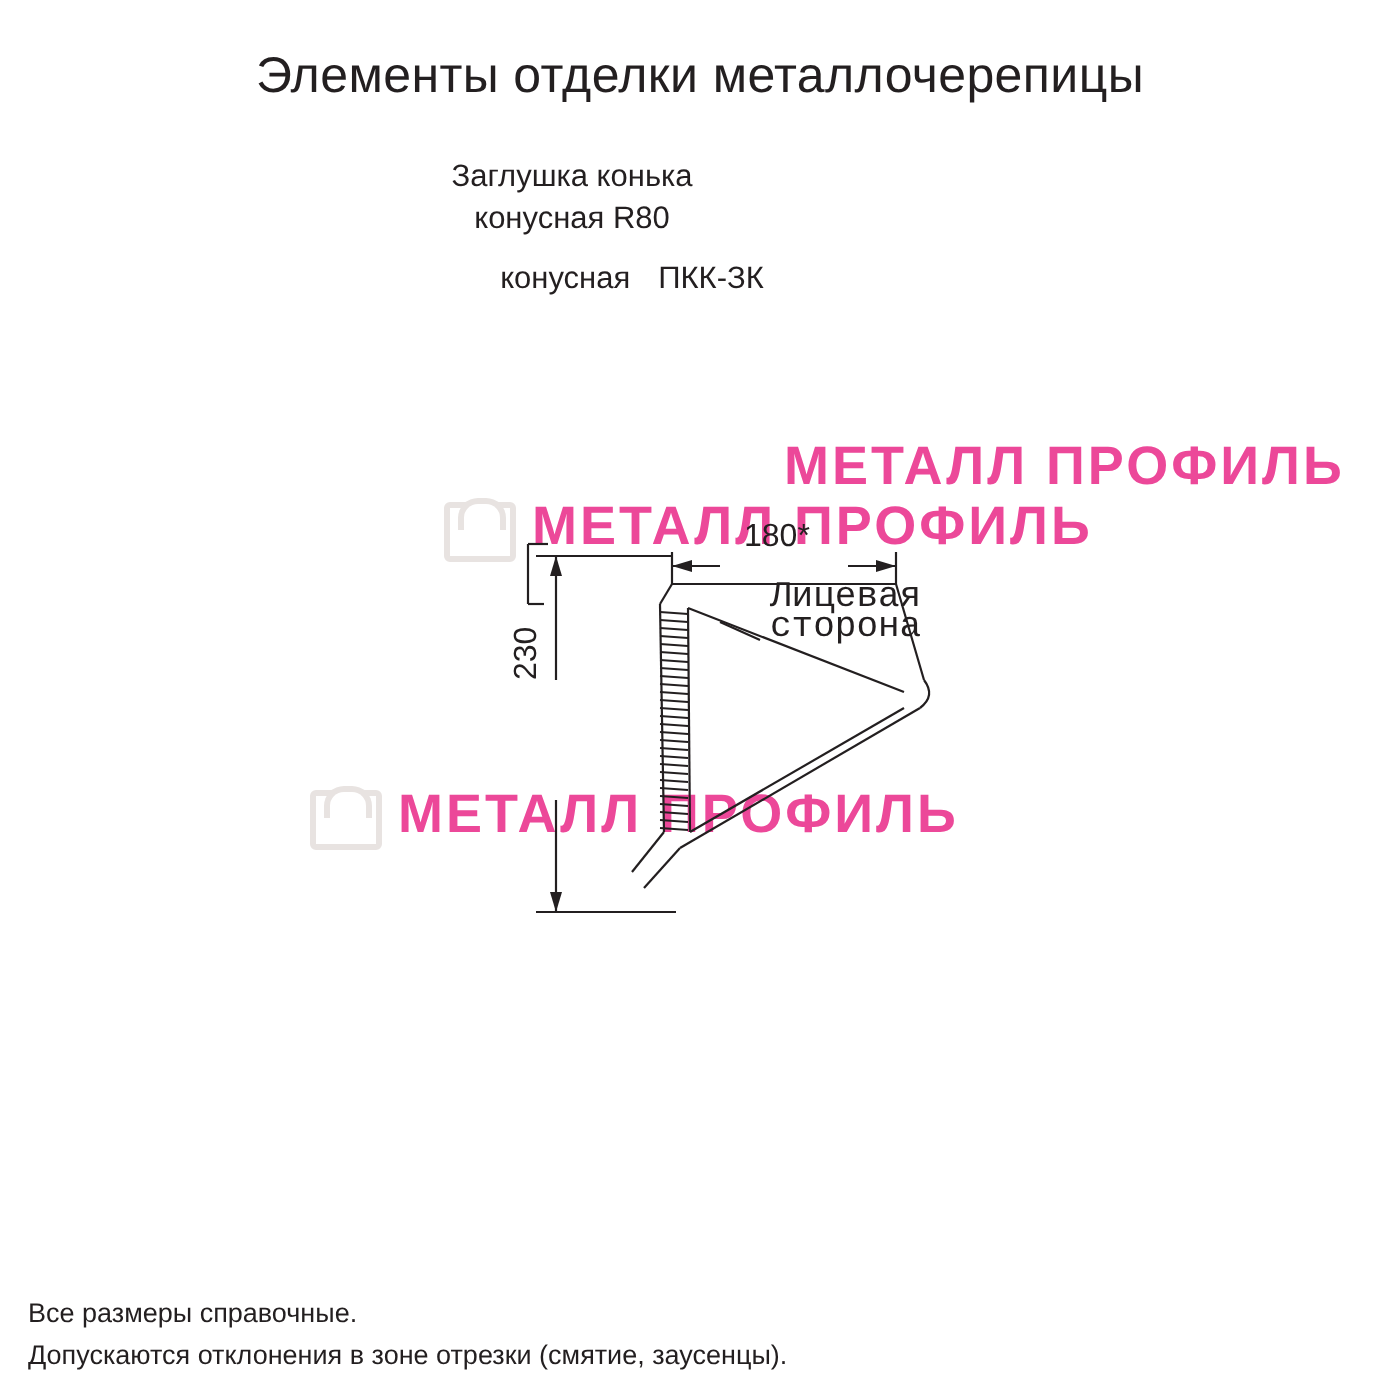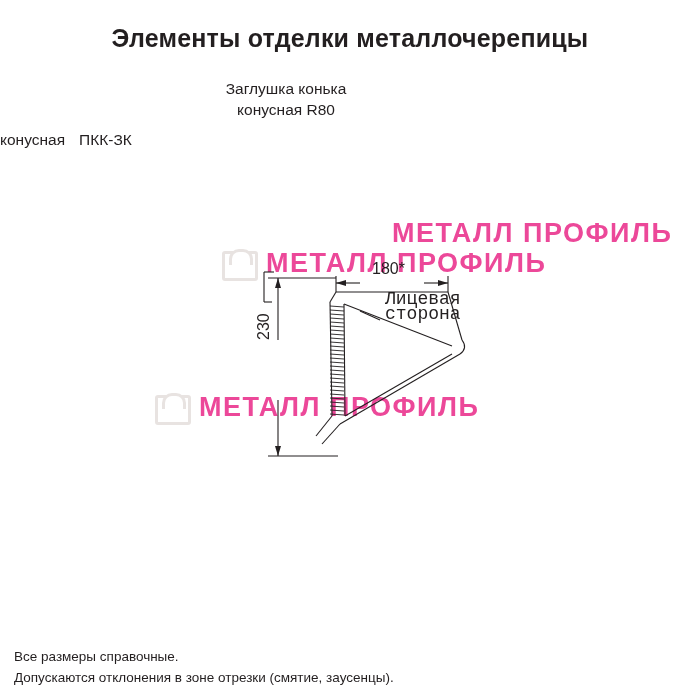--- a/index.html
+++ b/index.html
@@ -22,39 +22,39 @@
   }
 
   
   .title {
     position: absolute;
     top: 24px;
     left: 0;
     width: 700px;
     text-align: center;
     font-size: 25px;
-    font-weight: bold;
+    font-weight: normal;
     letter-spacing: 0.2px;
   }
   .subtitle {
     position: absolute;
     top: 78px;
     left: 0;
     width: 572px;
     text-align: center;
     font-size: 15.5px;
     line-height: 21px;
   }
   .subtitle .l1, .subtitle .l2 { display: block; }
   .subtitle-3 {
     position: absolute;
     top: 131px;
     left: 0;
     width: 632px;
-    text-align: left;
+    text-align: center;
     font-size: 15.5px;
   }
   .subtitle-3 .sp { display: inline-block; width: 14px; }
 
   
   .wm {
     position: absolute;
     color: #ec4899;
     font-weight: bold;
     font-size: 27px;

